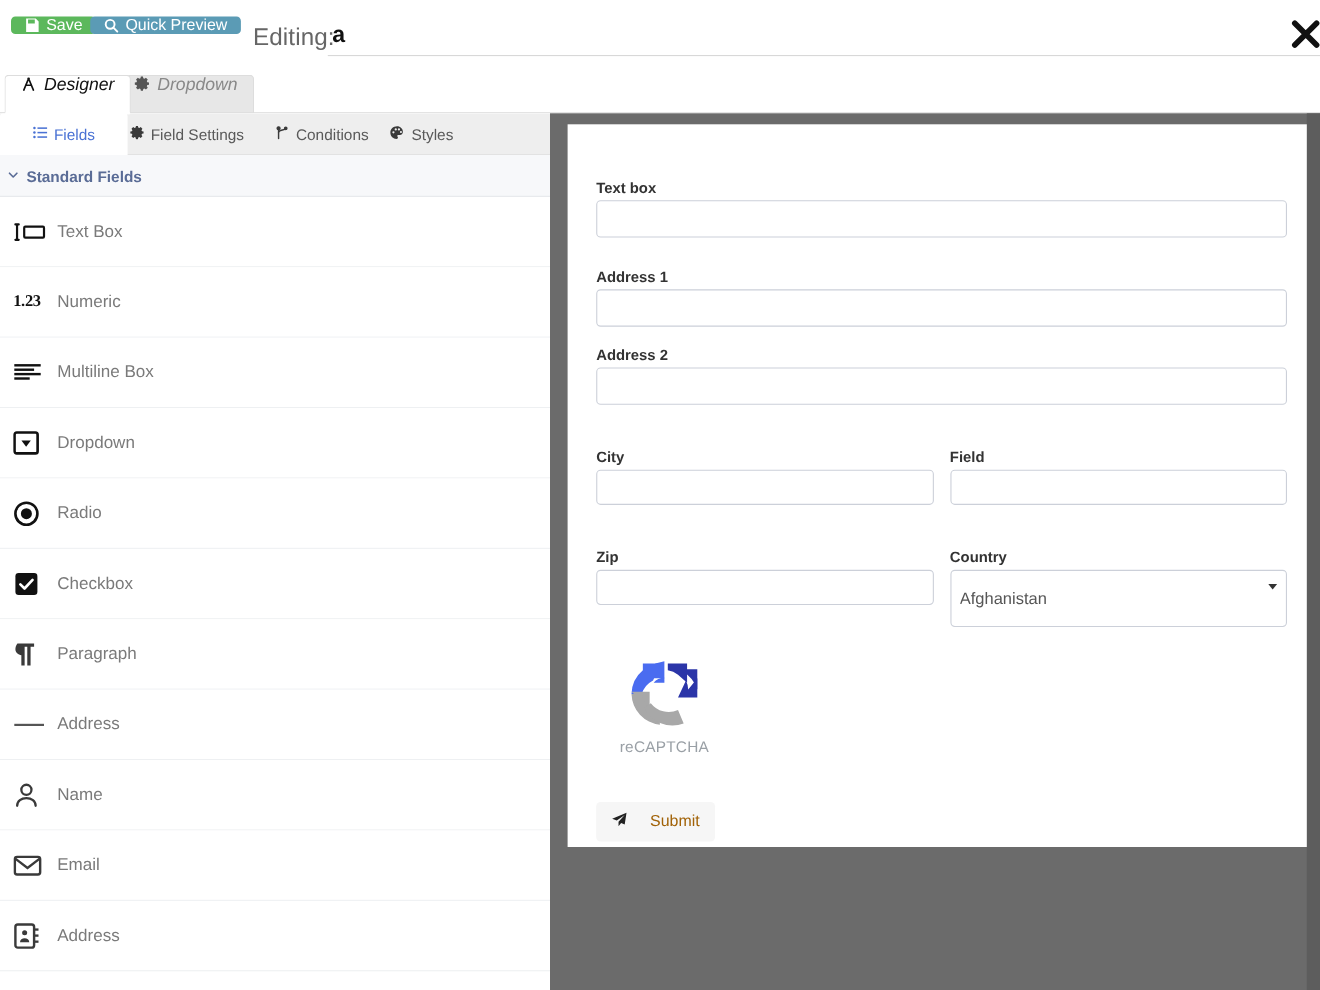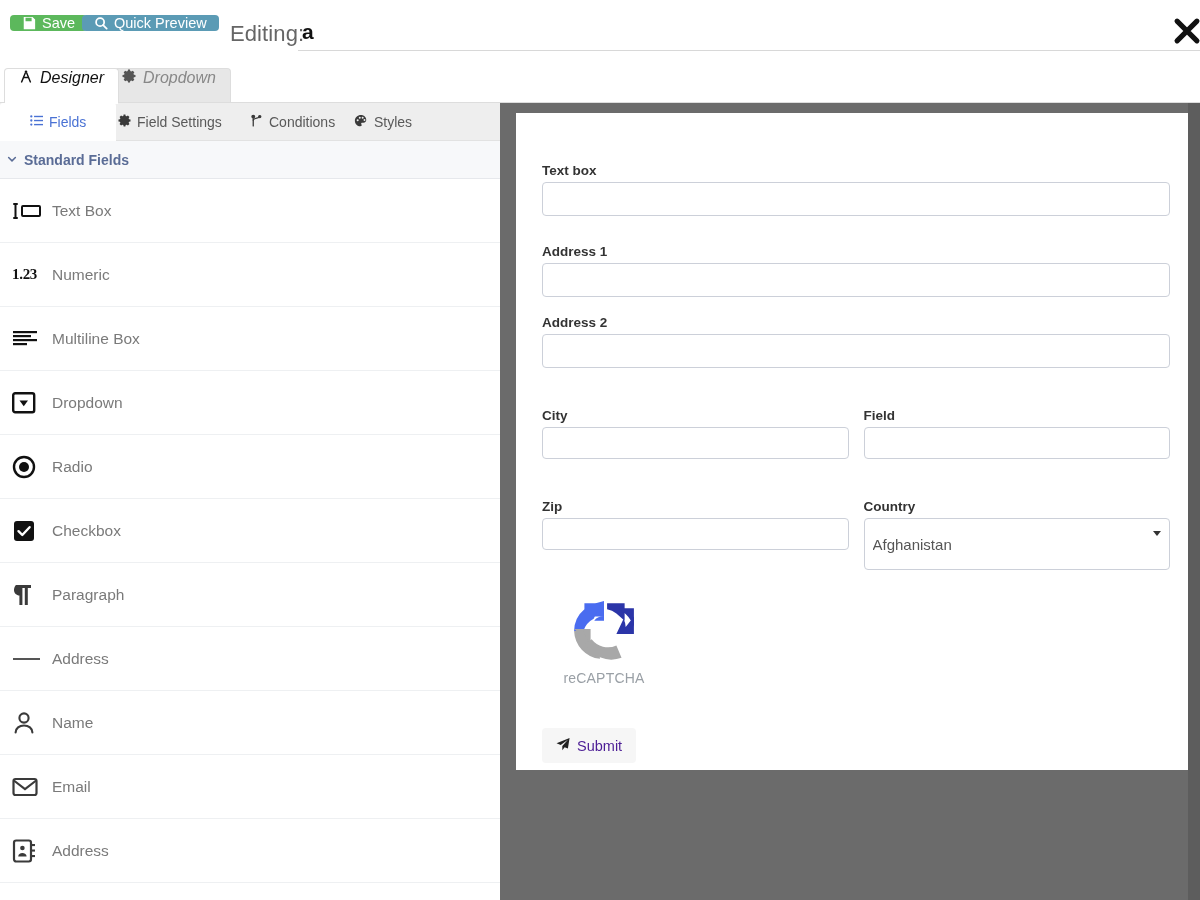--- a/index.html
+++ b/index.html
@@ -191,25 +191,25 @@
   }
 
   #captcha { margin-top: 28px; margin-left: 12px; width: 100px; }
   #captcha-text {
     text-align: center; font-size: 14px; color: #9aa0a6;
     margin-top: 2px; letter-spacing: .2px;
   }
 
   #submit-btn {
     margin-top: 42px;
-    display: inline-flex; align-items: center; gap: 7px;
+    display: inline-flex; align-items: center; gap: 21px;
     background: #f6f6f6; border: none; border-radius: 4px;
     padding: 9px 14px; cursor: pointer;
     font-family: "Liberation Sans", sans-serif;
-    font-size: 14.5px; color: #4c1d95;
+    font-size: 14.5px; color: #a16207;
   }
 </style>
 </head>
 <body>
 
 <div id="topbar">
 
   <button class="btn" id="save-btn">
     <span>
       <svg width="14" height="14" viewBox="0 0 16 16" fill="#fff">

